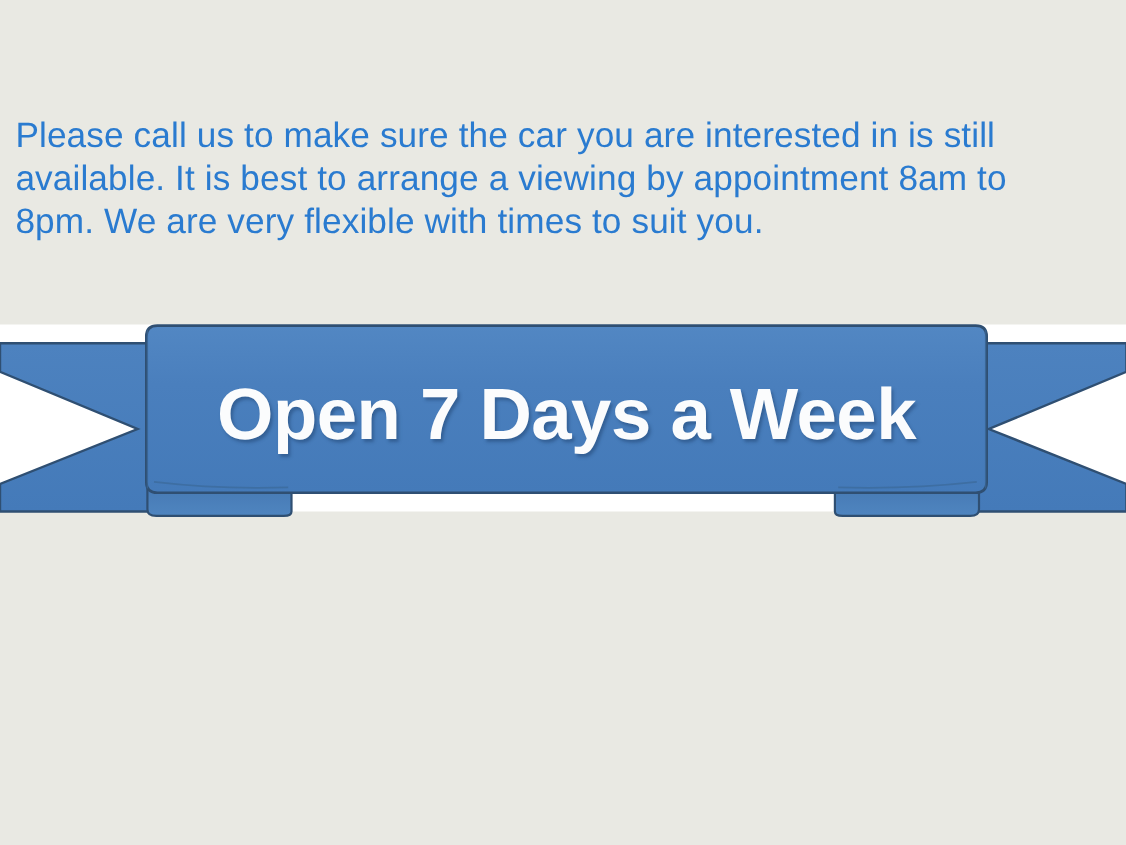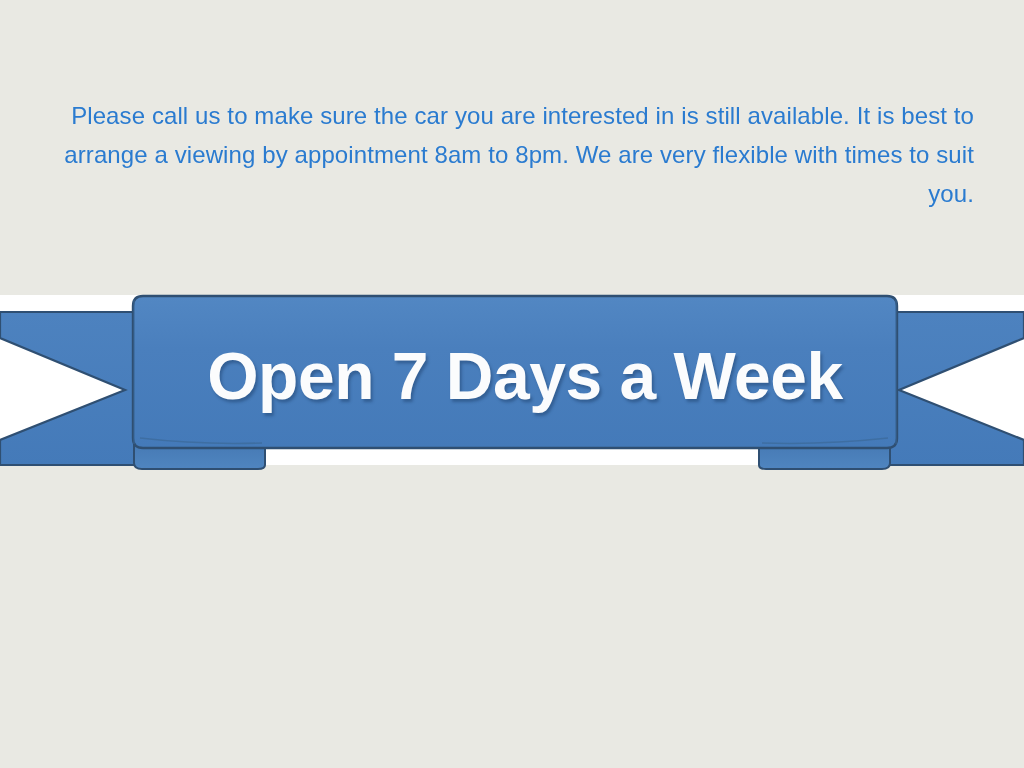--- a/index.html
+++ b/index.html
@@ -26,27 +26,26 @@
   }
 
   
   #intro-paragraph {
     position: absolute;
     left: 14px;
     top: 72px;
     width: 960px;
     color: #2a7bd0;
     font-family: "Liberation Sans", sans-serif;
-    font-size: 24px;
+    font-size: 32px;
     line-height: 39px;
     font-weight: 400;
     letter-spacing: 0.1px;
     white-space: pre-wrap;
     text-rendering: optimizeLegibility;
-    text-align: right;
   }
 
   
   #ribbon {
     position: absolute;
     left: 0;
     top: 288px;
     width: 1024px;
     height: 192px;
   }
@@ -68,21 +67,20 @@
     justify-content: center;
     color: #fbfcfd;
     font-family: "Liberation Sans", sans-serif;
     font-weight: bold;
     font-size: 66px;
     letter-spacing: -0.5px;
     line-height: 1;
     text-shadow: 2px 3px 3px rgba(27, 60, 102, 0.45);
     white-space: nowrap;
     pointer-events: none;
-    padding-left: 10px;
   }
 </style>
 </head>
 <body>
 
 <div id="stage">
 
   <p id="intro-paragraph">Please call us to make sure the car you are interested in is still available. It is best to arrange a viewing by appointment 8am to 8pm. We are very flexible with times to suit you.</p>
 
   <div id="ribbon">

